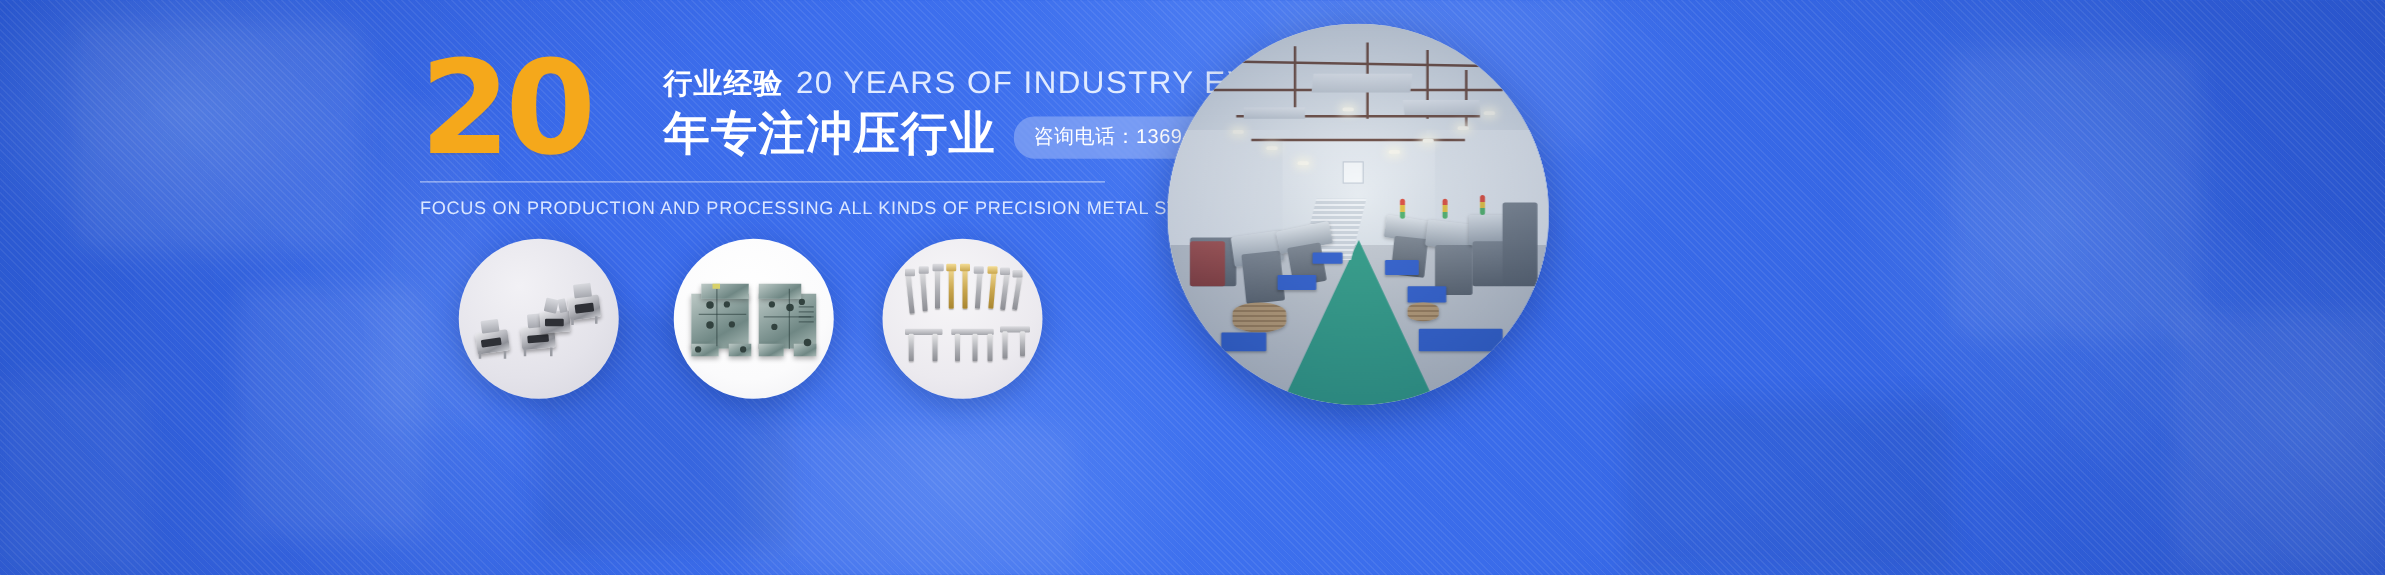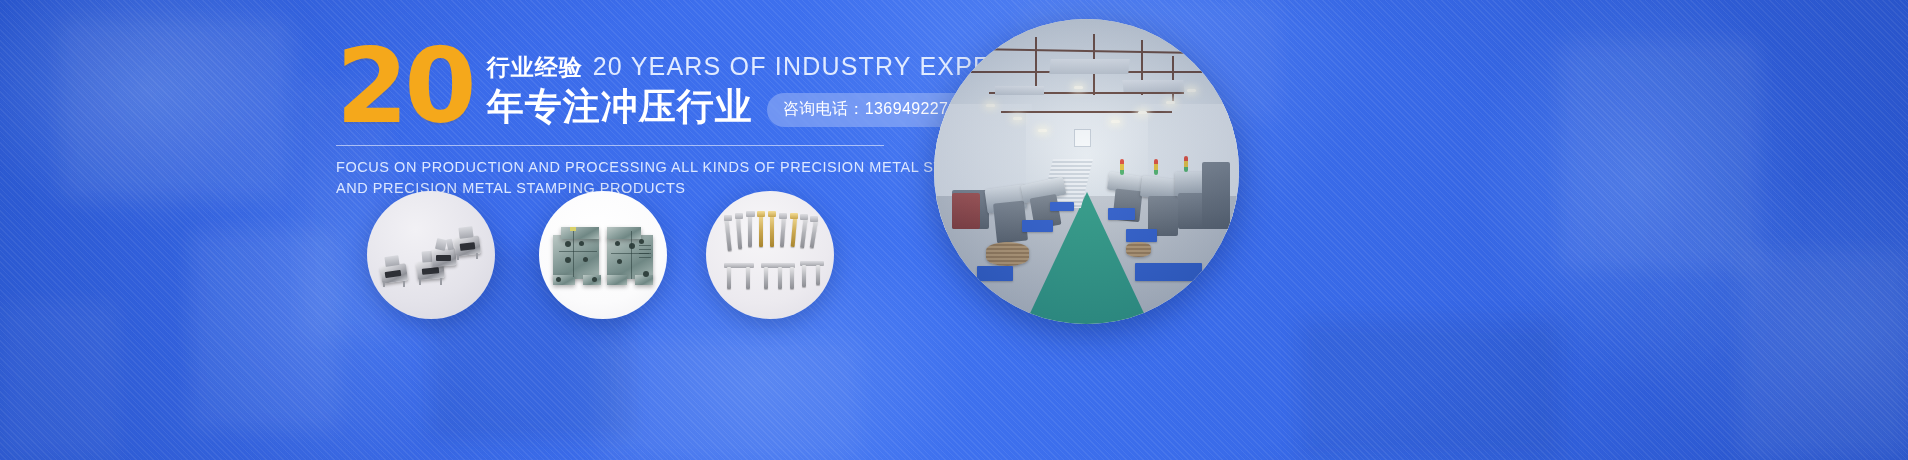--- a/index.html
+++ b/index.html
@@ -55,21 +55,21 @@
   
   .bg-vignette{
     position:absolute; inset:0;
     background:radial-gradient(ellipse 1300px 560px at 50% 50%, rgba(0,0,0,0) 45%, rgba(18,44,120,.22) 100%);
     pointer-events:none;
   }
 
   
   .copy{ position:absolute; left:336px; top:40px; width:560px; }
 
-  .headline-row{ display:flex; align-items:flex-start; }
+  .headline-row{ display:flex; align-items:flex-start;gap:44px; }
 
   .big-20{
     font-family:"DejaVu Sans","Liberation Sans",sans-serif;
     font-size:104px;
     line-height:.86;
     font-weight:800;
     color:#f5a81b;
     letter-spacing:-4px;
     margin-top:2px;
     text-shadow:0 2px 0 rgba(120,70,0,.10);
@@ -236,21 +236,20 @@
           <span class="phone-pill">咨询电话：13694922701</span>
         </div>
 
       </div>
     </div>
 
     <div class="divider"></div>
 
     <div class="subcopy">
       <div>FOCUS ON PRODUCTION AND PROCESSING ALL KINDS OF PRECISION METAL STAMPING MOLDS</div>
-      <div>AND PRECISION METAL STAMPING PRODUCTS</div>
     </div>
   </div>
 
   <div class="circle c-prod c1">
 
     <div class="usb" style="left:14px; top:74px; width:26px; height:17px; transform:rotate(-8deg);"></div>
     <div class="usb-slot" style="left:18px; top:80px; width:16px; height:6px; transform:rotate(-8deg);"></div>
     <div class="usb-cap" style="left:18px; top:65px; width:14px; height:10px; transform:rotate(-8deg);"></div>
     <div class="usb-leg" style="left:16px; top:90px; height:6px;"></div>
     <div class="usb-leg" style="left:36px; top:90px; height:6px;"></div>

